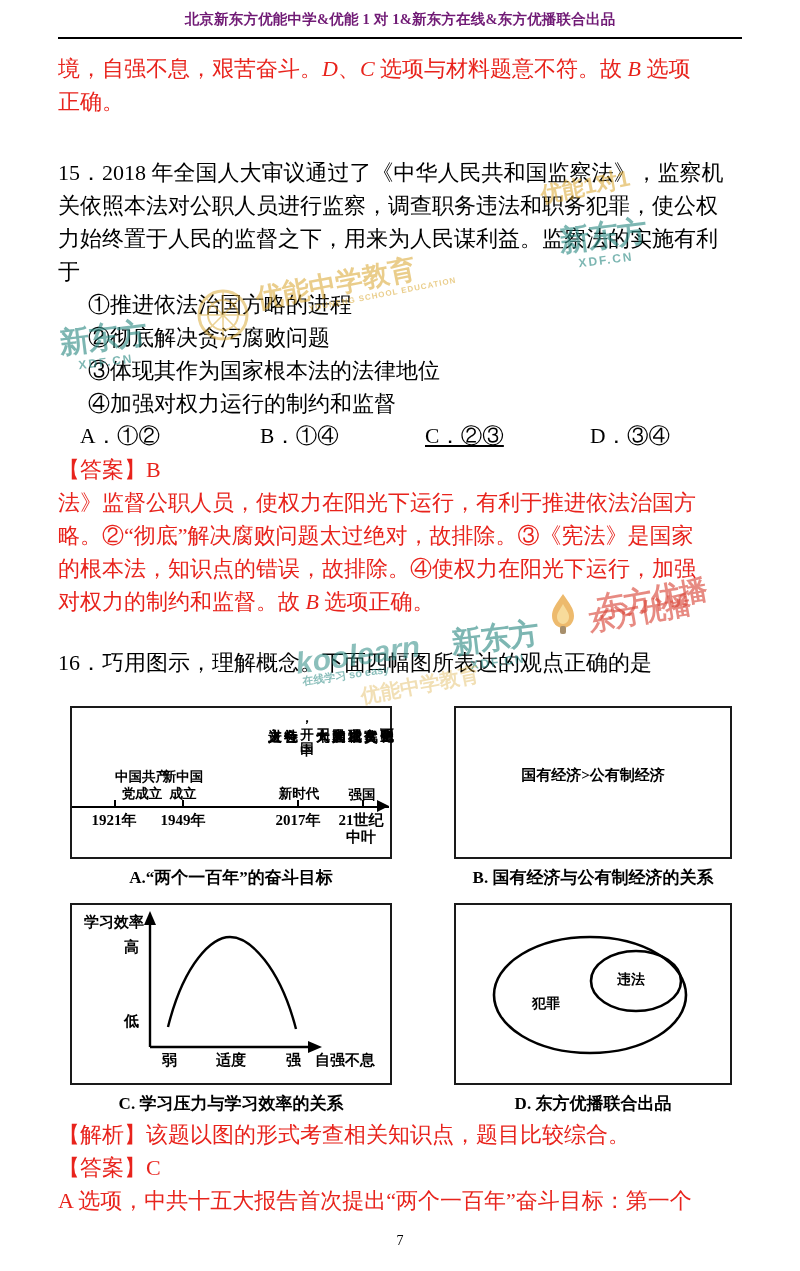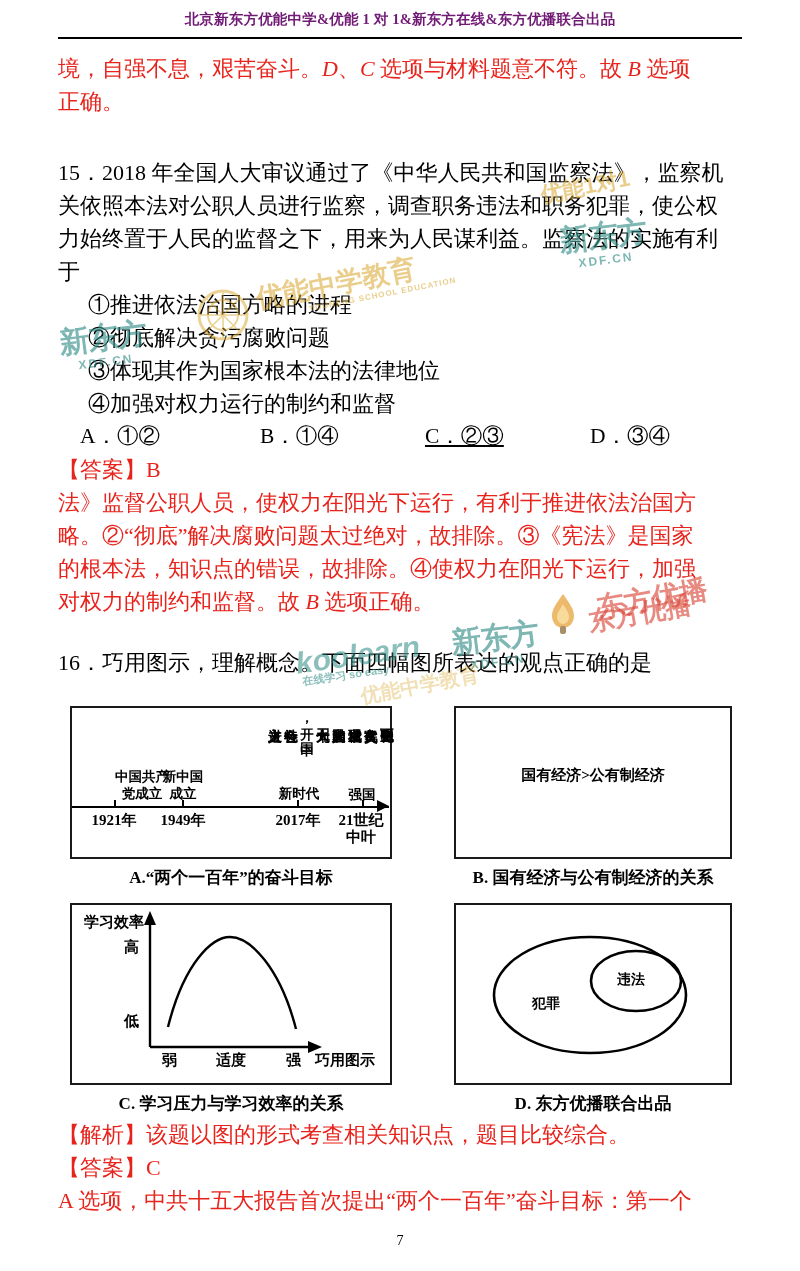--- a/index.html
+++ b/index.html
@@ -400,21 +400,21 @@
 
             <line x1="78" y1="142" x2="240" y2="142" stroke="#000" stroke-width="2.4"></line>
             <polygon points="250,142 236,136 236,148" fill="#000"></polygon>
 
             <path d="M 96 122 C 112 58, 140 32, 158 32 C 178 32, 208 62, 224 124" fill="none" stroke="#000" stroke-width="2.4"></path>
           </svg>
           <div class="cv-xticks">
             <span class="cv-xt" style="left:90px;">弱</span>
             <span class="cv-xt" style="left:144px;">适度</span>
             <span class="cv-xt" style="left:214px;">强</span>
-            <span class="cv-xt" style="left:243px;">巧用图示</span>
+            <span class="cv-xt" style="left:243px;">自强不息</span>
           </div>
         </div>
         <div class="fig-caption">C. 学习压力与学习效率的关系</div>
       </div>
 
       <div class="fig-cell-right">
         <div class="fig-box vn-box">
           <svg width="274" height="178" viewBox="0 0 274 178" style="position:absolute;left:0;top:0;">
             <ellipse cx="134" cy="90" rx="96" ry="58" fill="none" stroke="#000" stroke-width="2.6"></ellipse>
             <ellipse cx="180" cy="76" rx="45" ry="30" fill="none" stroke="#000" stroke-width="2.6"></ellipse>

